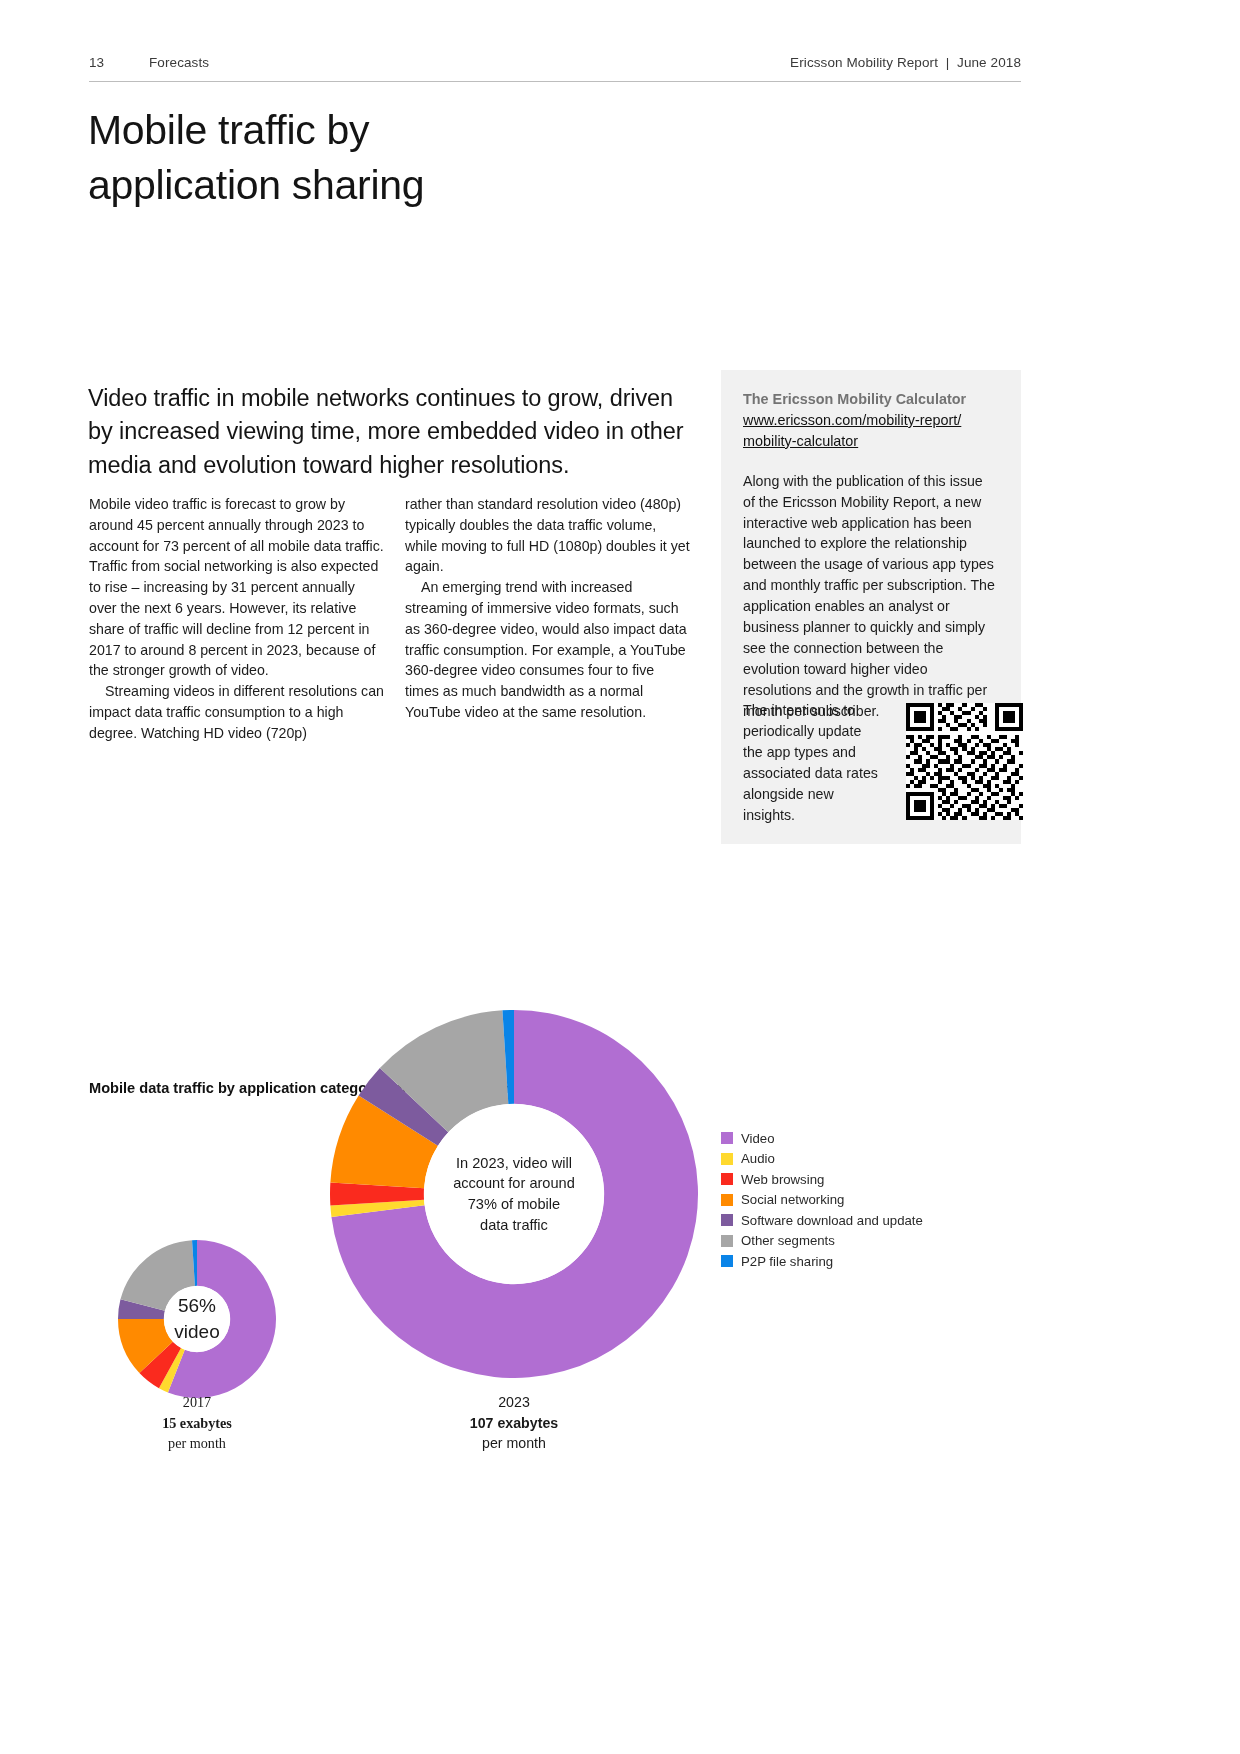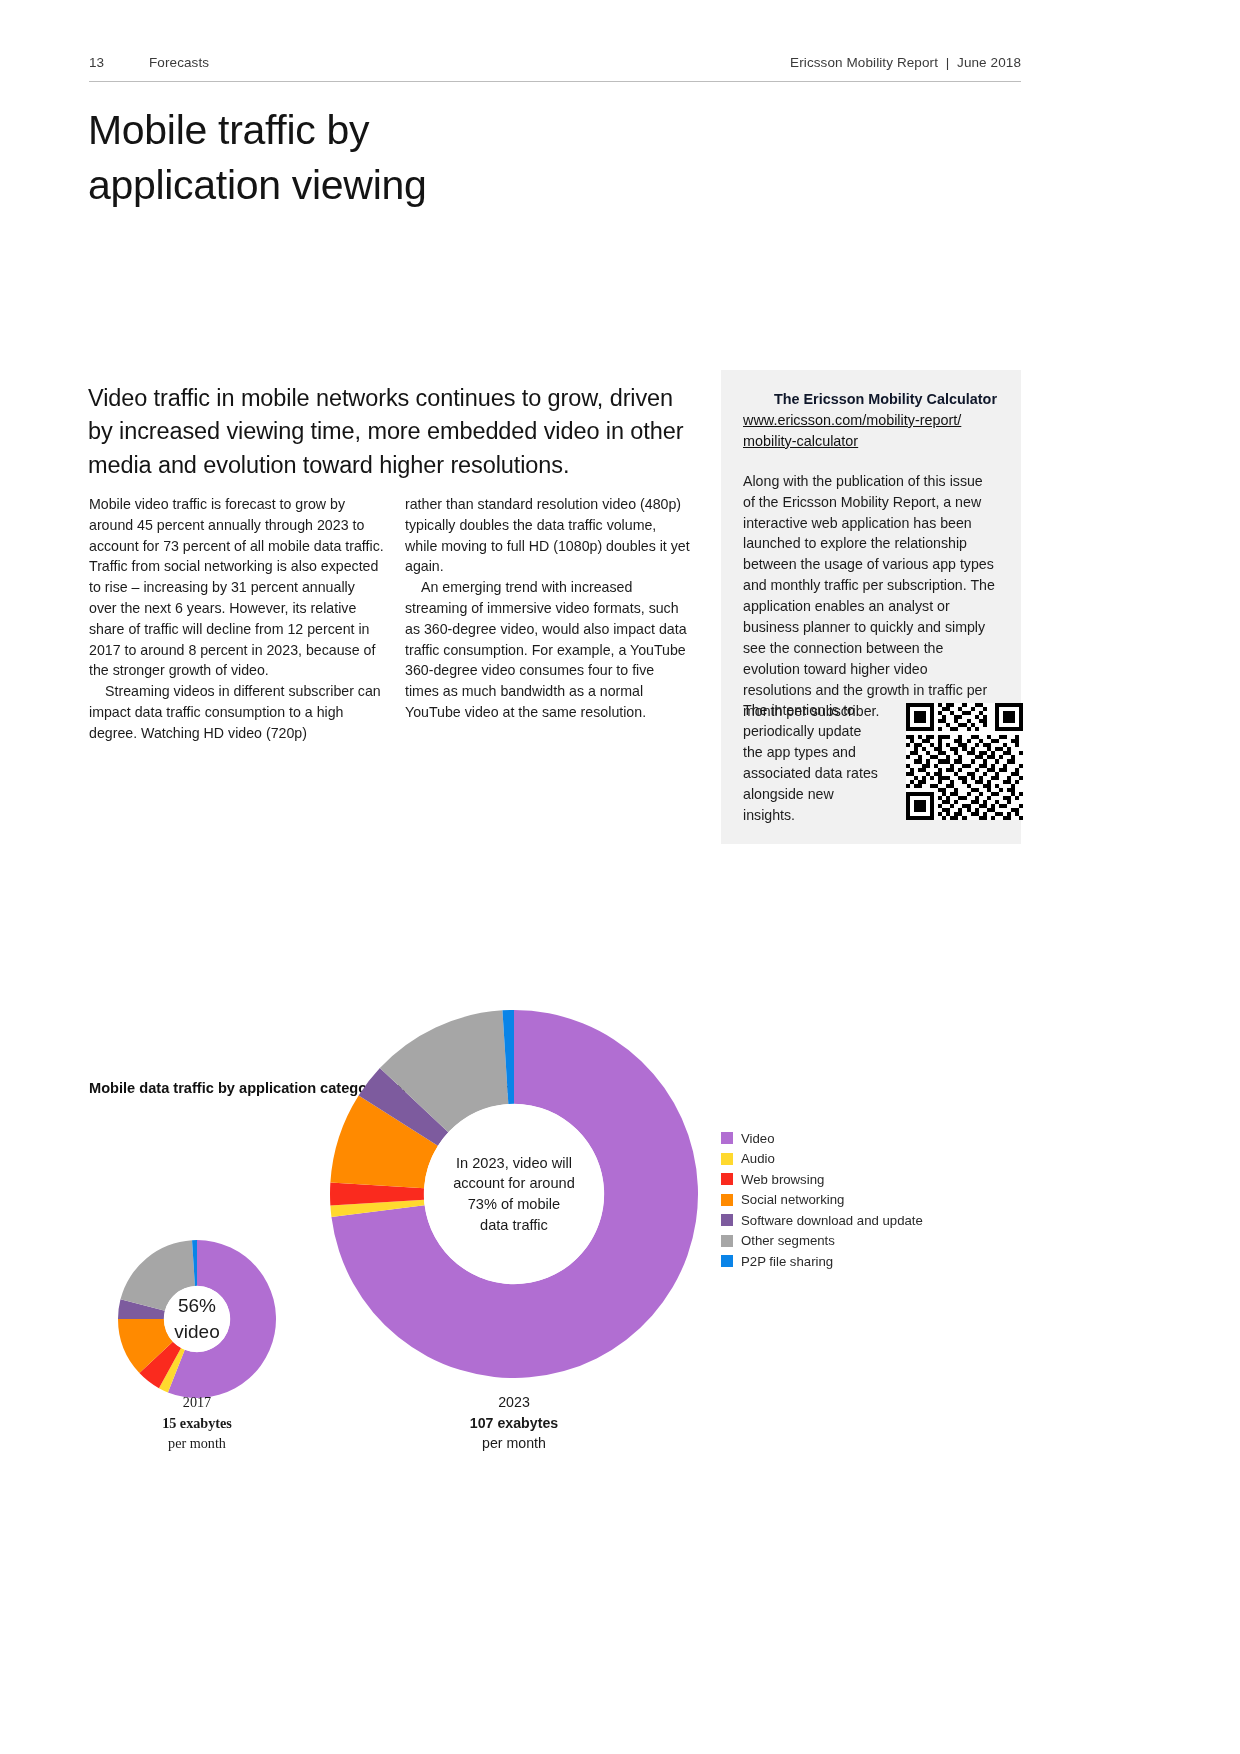--- a/index.html
+++ b/index.html
@@ -50,21 +50,21 @@
   .body-col.right{ left:405px; width:285px; }
   .body-col p{ margin:0; }
   .body-col p.indent{ text-indent:16px; }
 
   
   .sidebox{
     position:absolute; left:721px; top:370px; width:300px; height:474px;
     background:#f1f1f1;
   }
   .sidebox-inner{ padding:19px 24px 0 22px; }
-  .sb-title{ font-size:14.4px; font-weight:700; line-height:1.45; color:#0f172a;text-align:right; }
+  .sb-title{ font-size:14.4px; font-weight:700; line-height:1.45; color:#737373; }
   .sb-link{
     font-size:14.4px; line-height:1.45; color:#111;
     text-decoration:underline; display:block;
   }
   .sb-body{
     margin-top:19px; font-size:14.2px; line-height:1.475; color:#1c1c1c;
   }
   .qr{
     position:absolute; right:-2px; top:333px;
     width:117px; height:117px;
@@ -118,27 +118,27 @@
 <body>
 
 <div class="page-header">
   <span class="ph-page">13</span>
   <span class="ph-section">Forecasts</span>
   <span class="ph-right">Ericsson Mobility Report  |  June 2018</span>
 </div>
 <div class="header-rule"></div>
 
 <h1 class="page-title" style="white-space:pre-line;margin:0;">Mobile traffic by
-application viewing</h1>
+application sharing</h1>
 
 <p class="lead">Video traffic in mobile networks continues to grow, driven by increased viewing time, more embedded video in other media and evolution toward higher resolutions.</p>
 
 <div class="body-col left">
   <p>Mobile video traffic is forecast to grow by around 45 percent annually through 2023 to account for 73 percent of all mobile data traffic. Traffic from social networking is also expected to rise – increasing by 31 percent annually over the next 6 years. However, its relative share of traffic will decline from 12 percent in 2017 to around 8 percent in 2023, because of the stronger growth of video.</p>
-  <p class="indent">Streaming videos in different subscriber can impact data traffic consumption to a high degree. Watching HD video (720p)</p>
+  <p class="indent">Streaming videos in different resolutions can impact data traffic consumption to a high degree. Watching HD video (720p)</p>
 </div>
 <div class="body-col right">
   <p>rather than standard resolution video (480p) typically doubles the data traffic volume, while moving to full HD (1080p) doubles it yet again.</p>
   <p class="indent">An emerging trend with increased streaming of immersive video formats, such as 360-degree video, would also impact data traffic consumption. For example, a YouTube 360-degree video consumes four to five times as much bandwidth as a normal YouTube video at the same resolution.</p>
 </div>
 
 <aside class="sidebox">
   <div class="sidebox-inner">
     <div class="sb-title">The Ericsson Mobility Calculator</div>
     <a class="sb-link" href="#">www.ericsson.com/mobility-report/</a>

